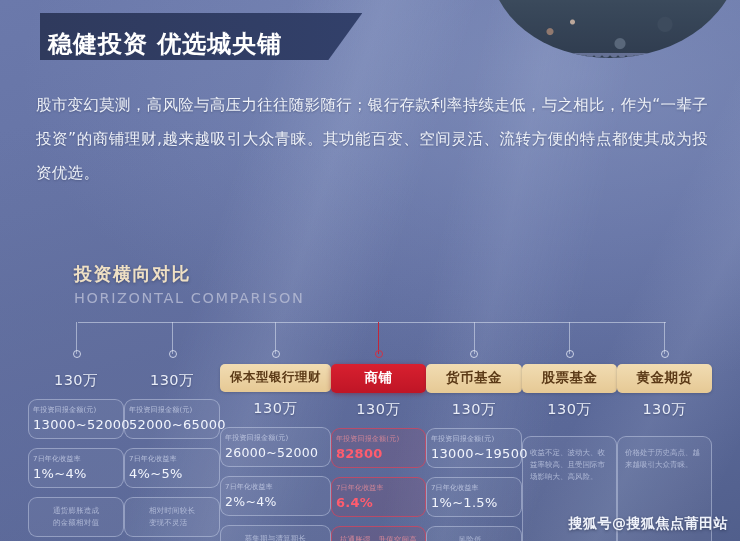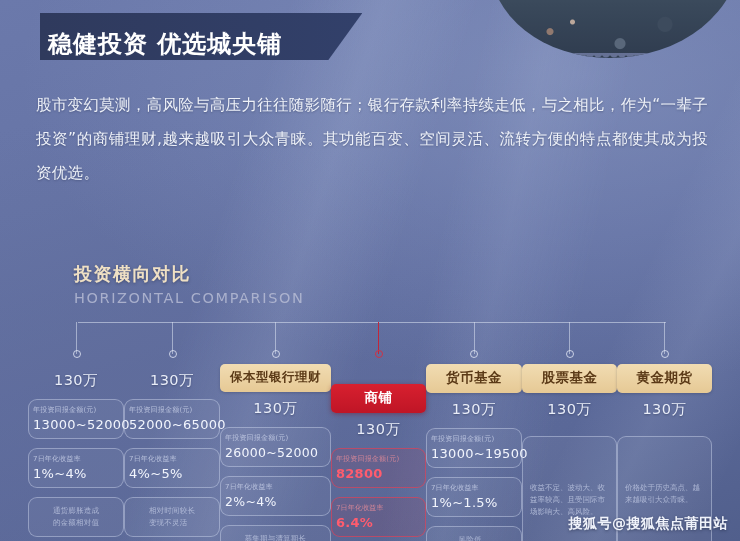--- a/index.html
+++ b/index.html
@@ -157,21 +157,20 @@
     white-space: nowrap;
     box-shadow: 0 1px 3px rgba(35,42,70,0.28);
   }
   .col.wide { width: 112px; }
   .col.wide .pill { font-size: 12.5px; }
 
   .col.highlight .pill {
     background: linear-gradient(180deg, #d8202f 0%, #bf1526 100%);
     color: #ffffff;
     box-shadow: 0 1px 5px rgba(120,10,24,0.45);
-    margin-top: 20px;
   }
 
   .amount {
     margin-top: 7px;
     color: #e9edf8;
     font-size: 14.5px;
     letter-spacing: 0.5px;
     text-shadow: 0 1px 2px rgba(32,40,68,0.4);
   }
 
@@ -226,21 +225,20 @@
     margin-top: 17px;
     padding: 10px 7px;
     display: flex; align-items: flex-start; justify-content: flex-start;
     text-align: left;
   }
   .card.tall .txt {
     color: #b6bfdb;
     font-size: 7.5px;
     line-height: 12px;
     opacity: 0.9;
-    margin-top: 35px;
   }
 
   
   .watermark {
     position: absolute;
     right: 12px; bottom: 8px;
     color: #f0f3fb;
     font-size: 14px;
     font-weight: bold;
     letter-spacing: 0.5px;

